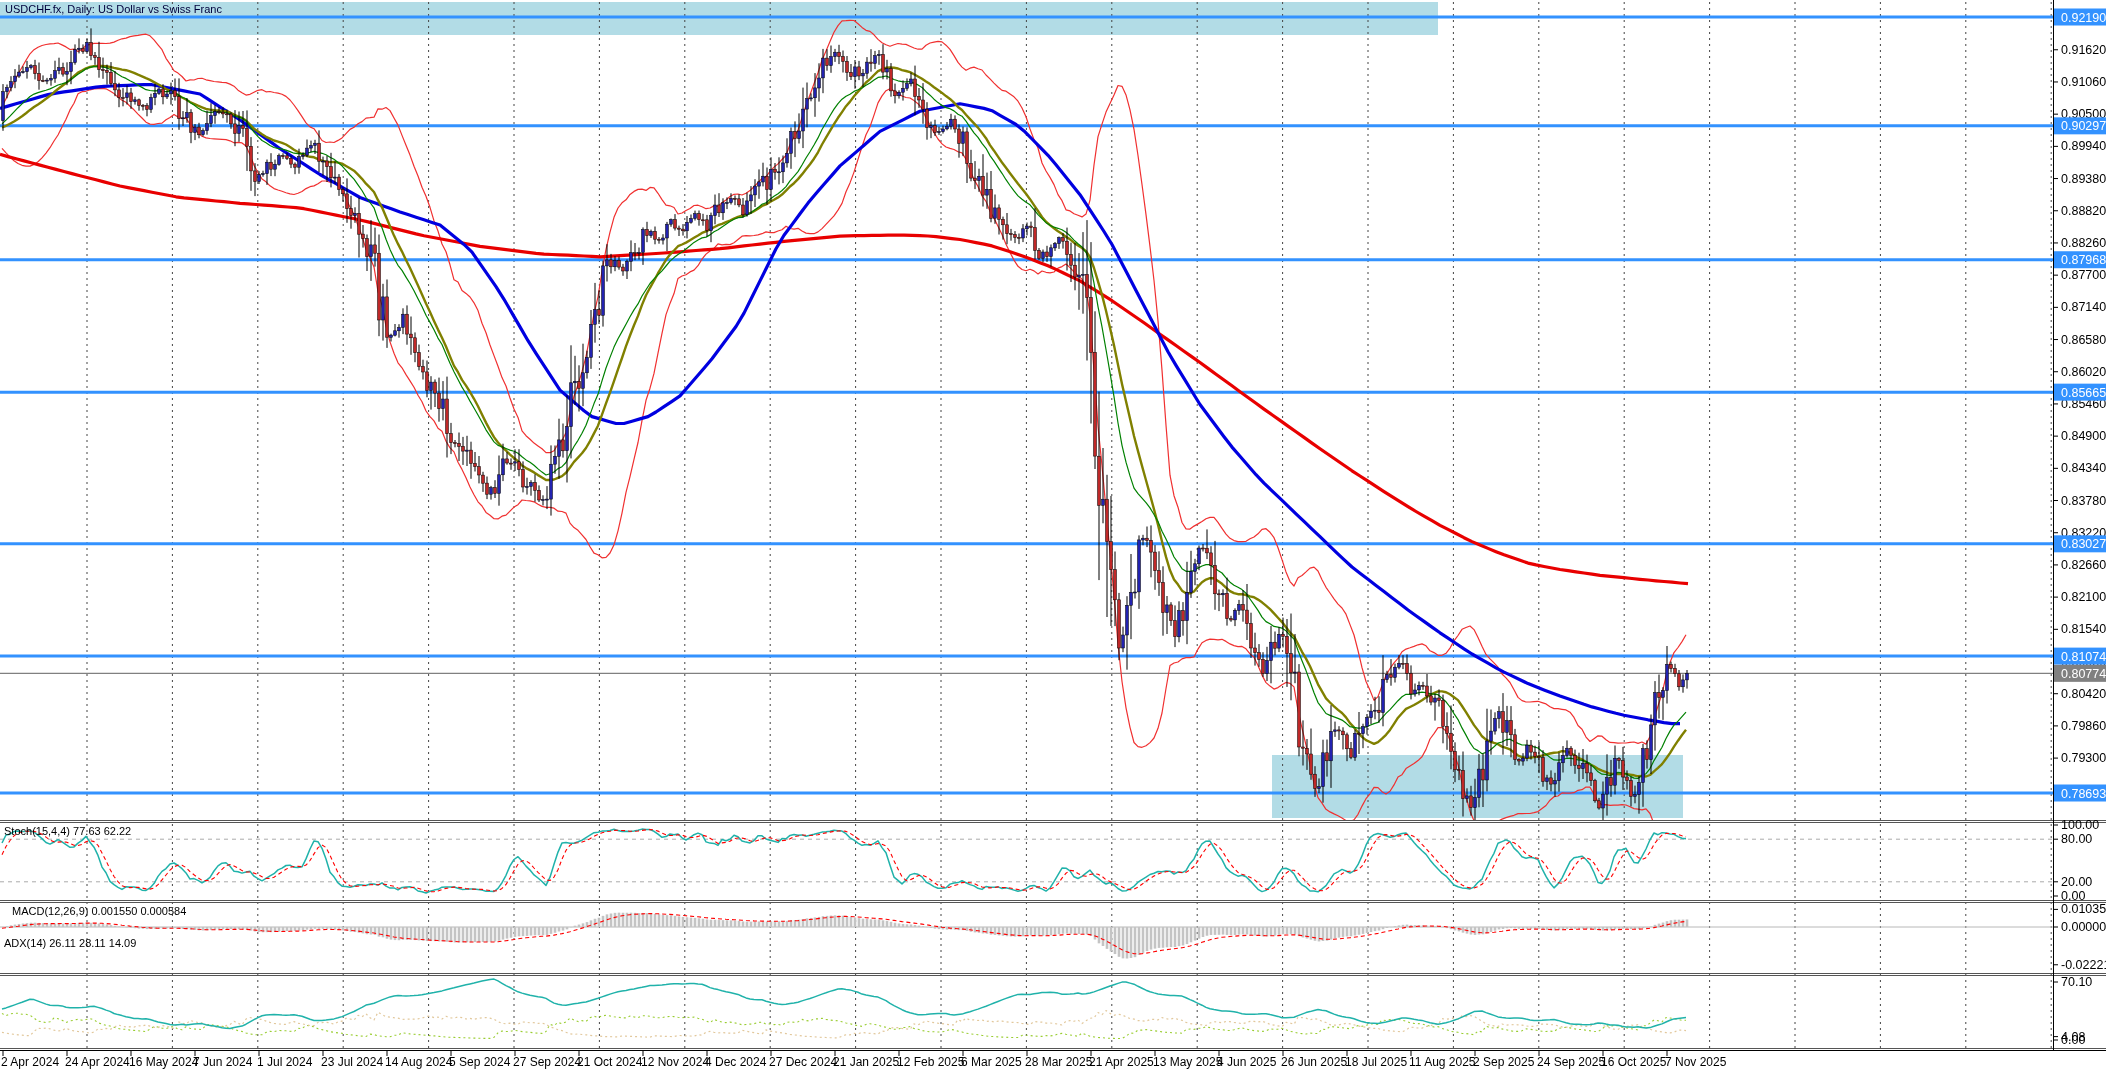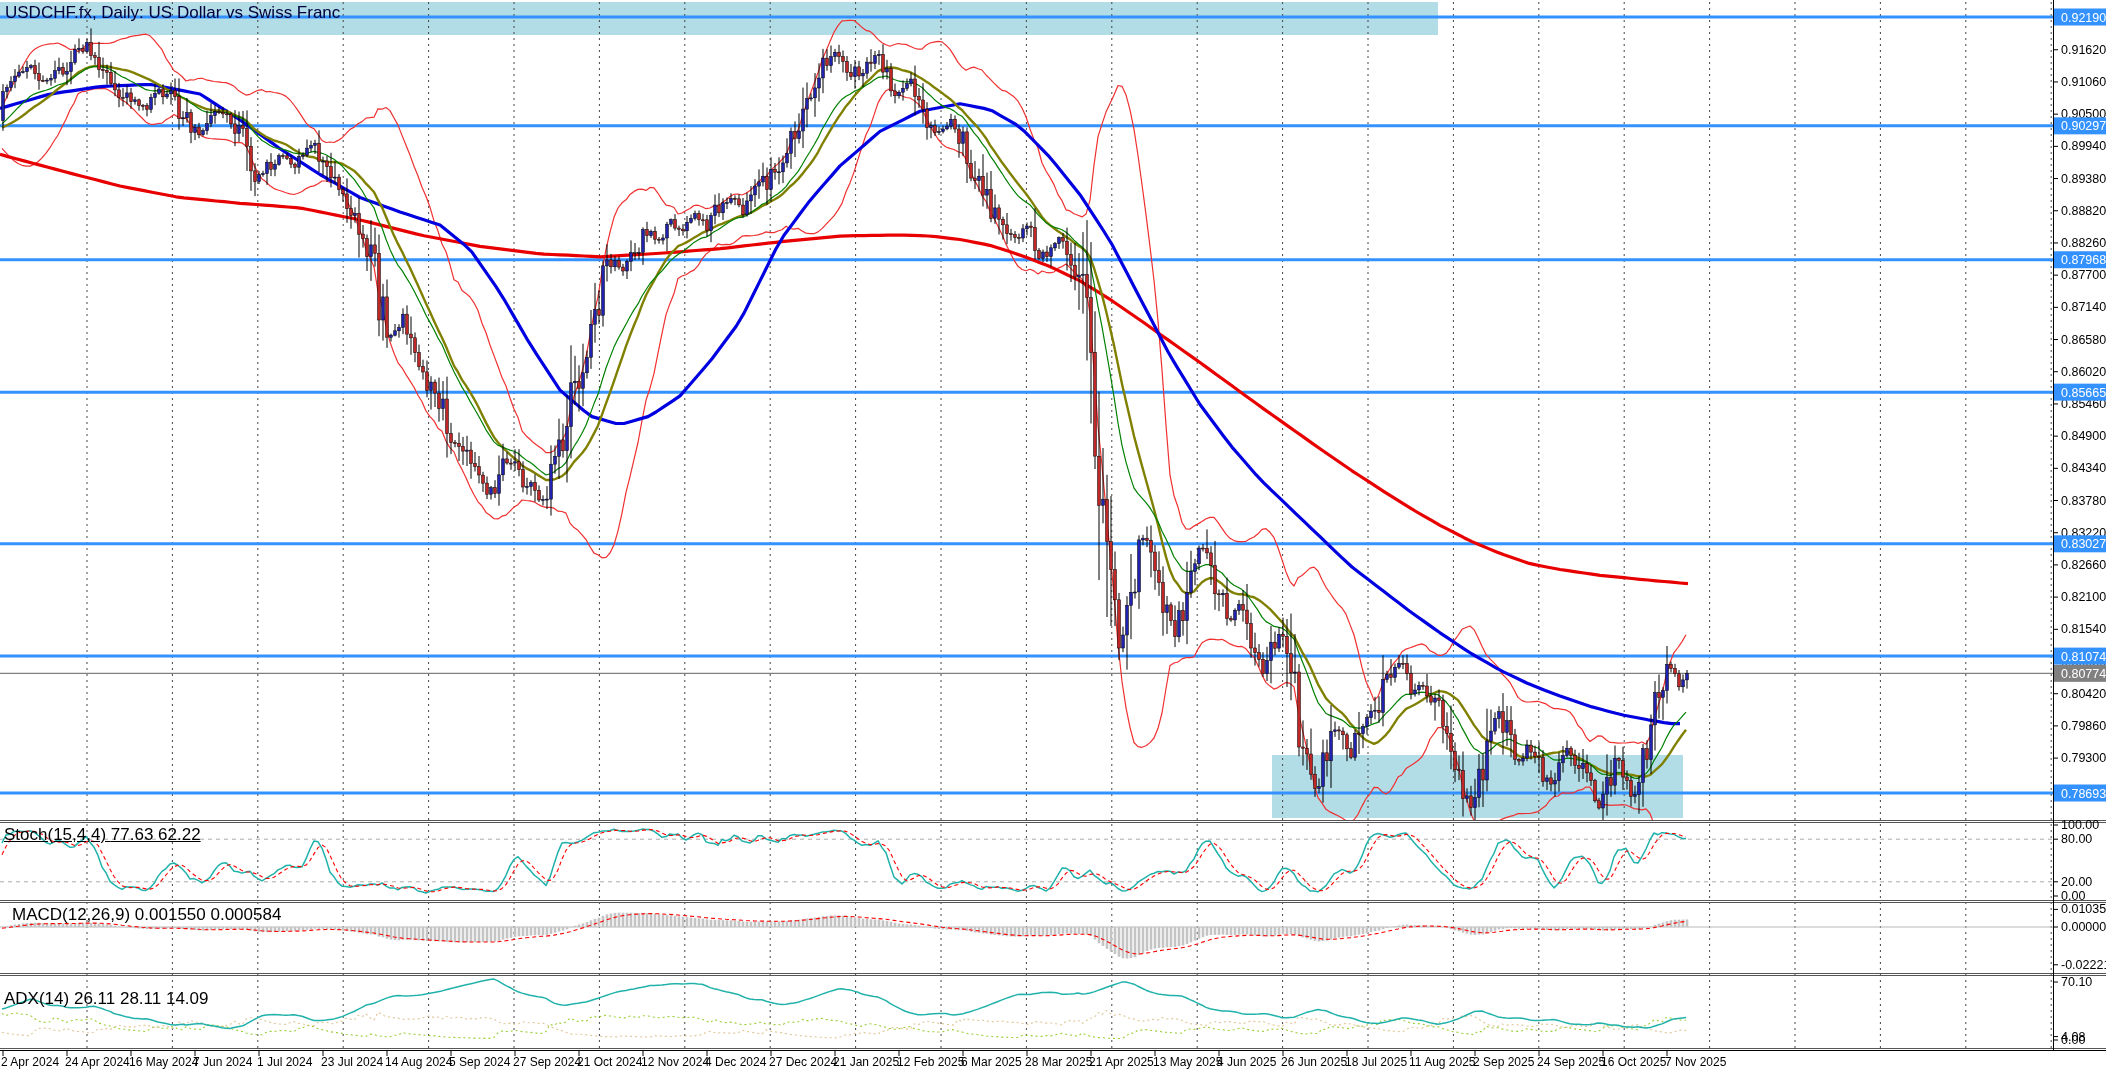--- a/index.html
+++ b/index.html
@@ -1,23 +1,23 @@
 <!DOCTYPE html>
 <html><head>
 <meta charset="utf-8">
 <style>
   html,body{margin:0;padding:0;background:#fff;}
   #app{position:relative;width:2106px;height:1073px;background:#fff;overflow:hidden;
        font-family:"Liberation Sans",sans-serif;}
   #chart-svg{position:absolute;left:0;top:0;}
-  .ov-label{position:absolute;font-size:17px;color:#000;white-space:pre;pointer-events:none;}
+  .ov-label{position:absolute;font-size:11px;color:#000;white-space:pre;pointer-events:none;}
   #title-label{left:5px;top:3px;color:#00003c;}
-  #stoch-label{left:4px;top:825px;text-decoration:underline;}
+  #stoch-label{left:4px;top:825px;}
   #macd-label{left:12px;top:905px;}
-  #adx-label{left:4px;top:989px;}
+  #adx-label{left:4px;top:937px;}
 </style>
 </head>
 <body>
 
 <div id="app">
   <svg id="chart-svg" width="2106" height="1073">
       <defs>
 <clipPath id="clipMain">
           <rect x="0" y="1" width="2053" height="819"></rect>
         </clipPath>

